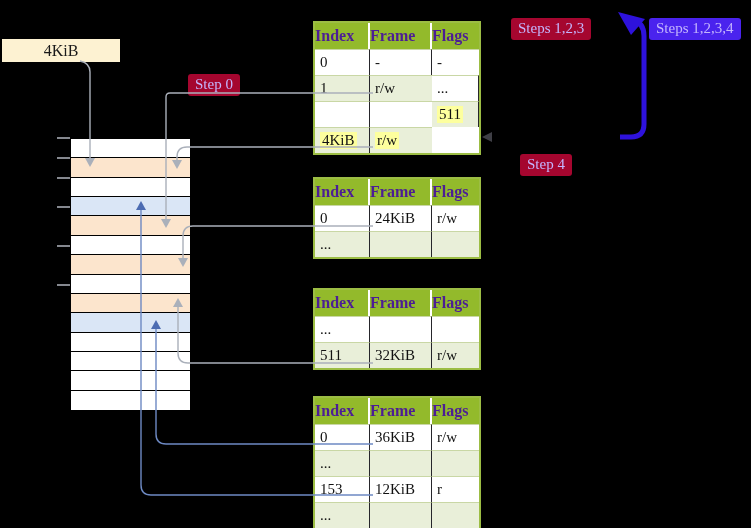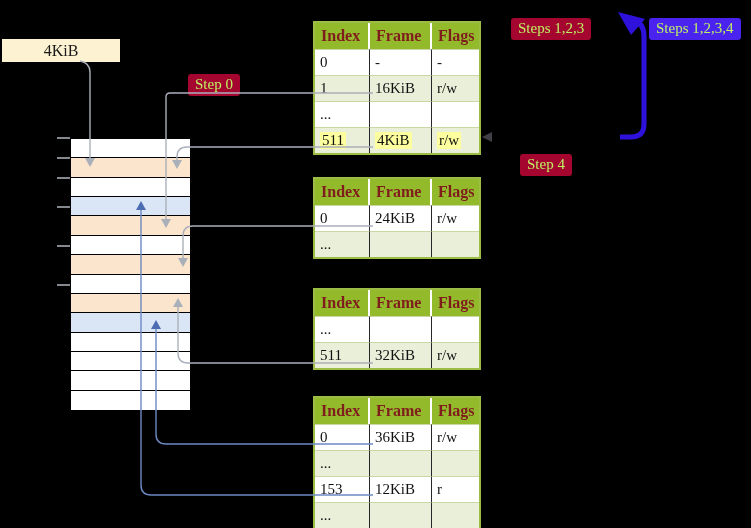--- a/index.html
+++ b/index.html
@@ -9,21 +9,21 @@
     font-family:"Liberation Serif","DejaVu Serif",serif;
   }
   
   .frame-label{
     position:absolute;left:2px;top:39px;width:118px;height:23px;
     background:var(--label-cream);color:#1a1a1a;font-size:16px;
     display:flex;align-items:center;justify-content:center;
   }
   
   .badge{
-    position:absolute;color:#bef264;font-size:15px;line-height:1;
+    position:absolute;color:#c4b5fd;font-size:15px;line-height:1;
     padding:3px 7px 4px 7px;border-radius:3px;white-space:nowrap;
   }
   .badge.red{background:var(--badge-red);}
   .badge.blue{background:var(--badge-blue);}
   .badge.step0{left:188px;top:38px;margin-top:36px;}
   .badge.steps123{left:511px;top:18px;}
   .badge.steps1234{left:649px;top:18px;padding-left:7px;}
   .badge.step4{left:520px;top:154px;}
   
   .mem-column{
@@ -37,22 +37,22 @@
   .mem-row.pagetable{background:var(--frame-pagetable);}
   .mem-row.mapped{background:var(--frame-mapped);}
   .tick{position:absolute;left:57px;width:13px;height:2px;background:#85888f;}
   
   .ptable{
     position:absolute;left:313px;width:168px;box-sizing:border-box;
     border:2px solid var(--table-border-green);background:#fff;
     display:grid;grid-template-columns:55px 62px 47px;grid-auto-rows:26px;
   }
   .ptable .hcell{
-    background:var(--table-header-green);color:#7f1d1d;font-weight:bold;
-    font-size:16px;padding-left:6px;display:flex;align-items:center;
+    background:var(--table-header-green);color:#4c1d95;font-weight:bold;
+    font-size:16px;padding-left:0;display:flex;align-items:center;
     border-right:2px solid #fff;box-sizing:border-box;
   }
   .ptable .hcell:nth-child(3){border-right:none;text-align:right;}
   .ptable .cell{
     font-size:15px;color:#111;padding-left:5px;display:flex;align-items:center;
     border-right:1px solid #26262b;border-top:1px solid #c9d7a5;box-sizing:border-box;
     background:#fff;white-space:nowrap;
   }
   .ptable .cell.last{border-right:none;}
   .ptable .cell.shade{background:var(--table-row-green);}
@@ -103,21 +103,20 @@
 <div class="tick" style="top:284px"></div>
 
 <div class="ptable t1">
     <div class="hcell">Index</div>
     <div class="hcell">Frame</div>
     <div class="hcell">Flags</div>
     <div class="cell">0</div>
     <div class="cell">-</div>
     <div class="cell last">-</div>
     <div class="cell shade">1</div>
-    <div class="cell shade">16KiB</div>
     <div class="cell last shade">r/w</div>
     <div class="cell">...</div>
     <div class="cell"></div>
     <div class="cell last"></div>
     <div class="cell shade">
       <span class="hl">511</span>
     </div>
     <div class="cell shade">
       <span class="hl">4KiB</span>
     </div>

